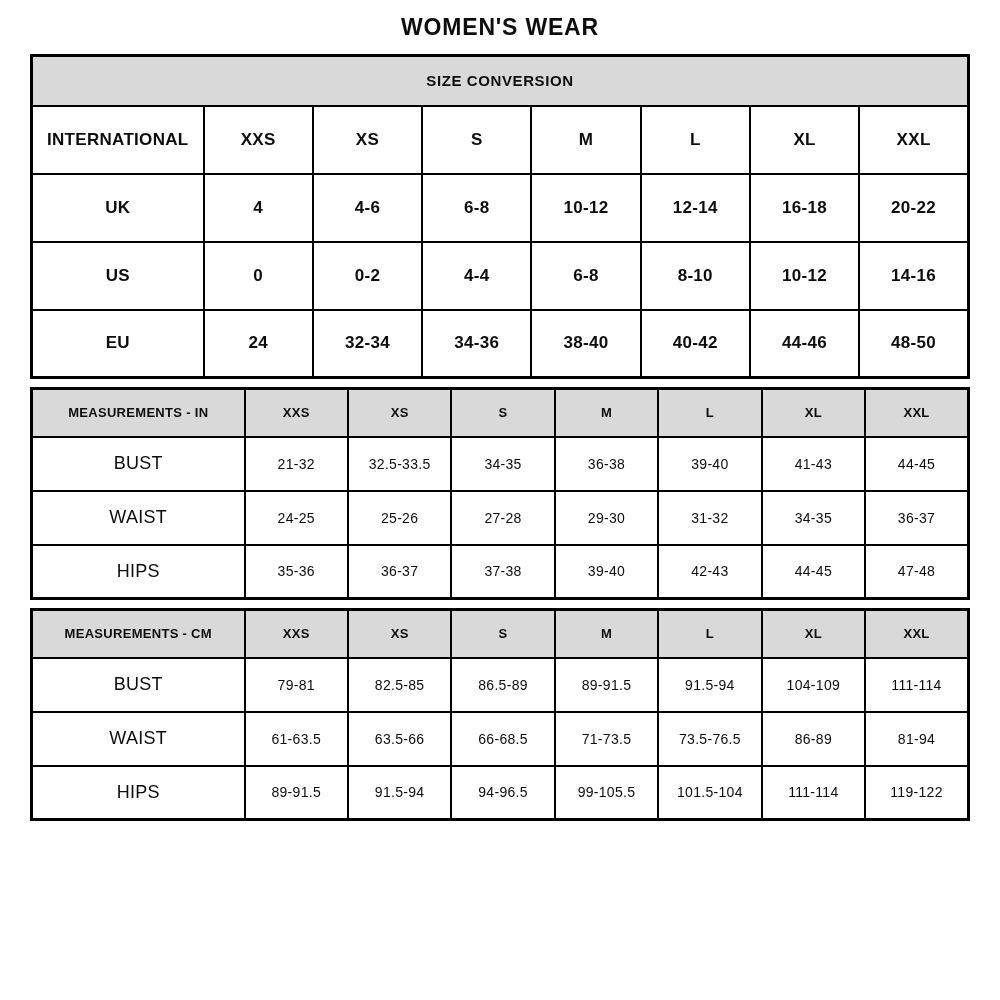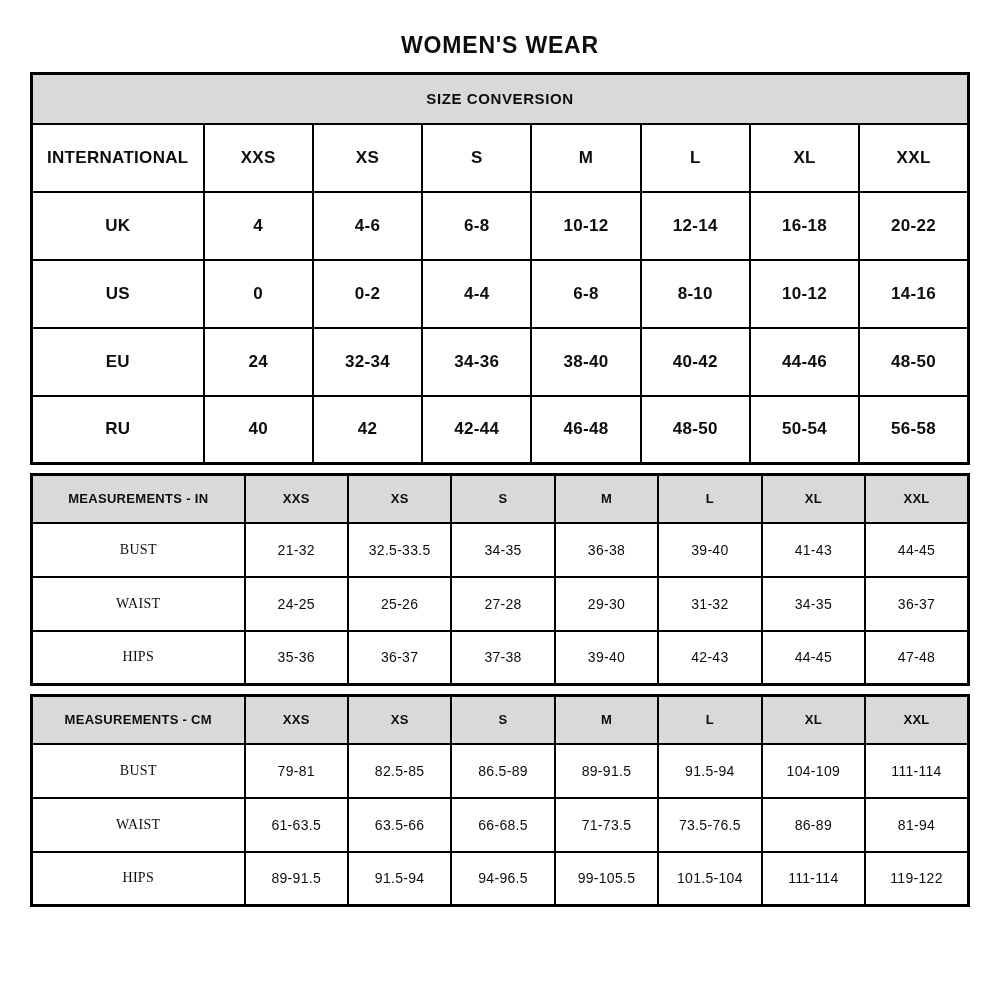--- a/index.html
+++ b/index.html
@@ -1,21 +1,21 @@
 <!DOCTYPE html>
 <html><head>
 <meta charset="utf-8">
 <style>
   * { box-sizing: border-box; margin: 0; padding: 0; }
   html, body { width: 1000px; height: 1000px; background: #ffffff; }
   body {
     font-family: "Liberation Sans", sans-serif;
     color: #0d0d0d;
   }
-  .page { width: 1000px; height: 1000px; padding-top: 32px; }
+  .page { width: 1000px; height: 1000px; padding-top: 14px; }
   .page-title {
     text-align: center;
     font-size: 23px;
     font-weight: 700;
     letter-spacing: 0.8px;
     margin-bottom: 13px;
   }
   table.tbl {
     width: 940px;
     margin: 8px auto 8px auto;
@@ -46,23 +46,22 @@
   }
   
   .meas .head-cell, .meas .head-label-cell {
     height: 48px;
     background: #d9d9d9;
     font-weight: 700;
     font-size: 13px;
   }
   .meas .label-cell {
     height: 54px;
-    font-size: 14px;
+    font-size: 18px;
     font-weight: 400;
-    font-family: Liberation Serif, serif;
   }
   .meas .data-cell {
     height: 54px;
     font-size: 14px;
     font-weight: 400;
   }
 </style>
 </head>
 <body>
 
@@ -118,30 +117,20 @@
         <tr>
           <td class="label-cell">EU</td>
           <td class="data-cell">24</td>
           <td class="data-cell">32-34</td>
           <td class="data-cell">34-36</td>
           <td class="data-cell">38-40</td>
           <td class="data-cell">40-42</td>
           <td class="data-cell">44-46</td>
           <td class="data-cell">48-50</td>
         </tr>
-        <tr>
-          <td class="label-cell">RU</td>
-          <td class="data-cell">40</td>
-          <td class="data-cell">42</td>
-          <td class="data-cell">42-44</td>
-          <td class="data-cell">46-48</td>
-          <td class="data-cell">48-50</td>
-          <td class="data-cell">50-54</td>
-          <td class="data-cell">56-58</td>
-        </tr>
       </tbody>
   </table>
 
   <table class="tbl meas">
     <colgroup>
       <col style="width:213px">
       <col>
         <col>
         <col>
         <col>

